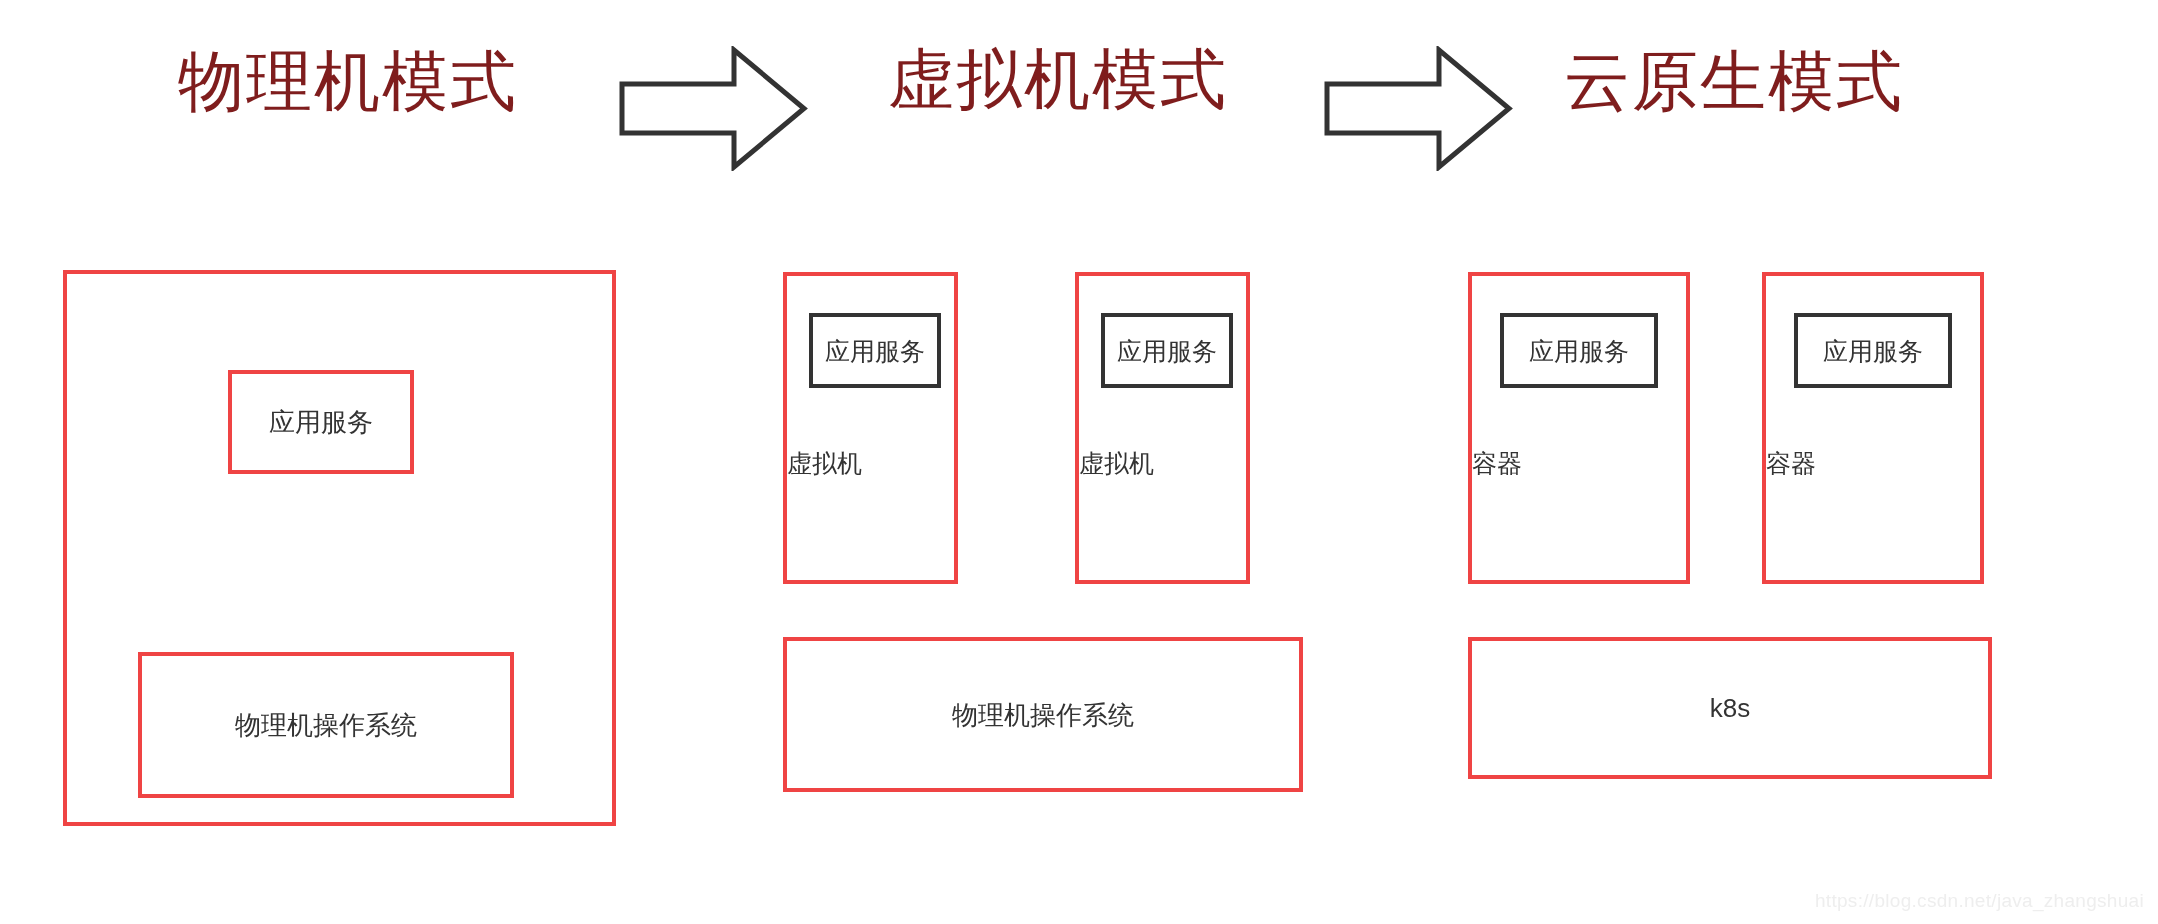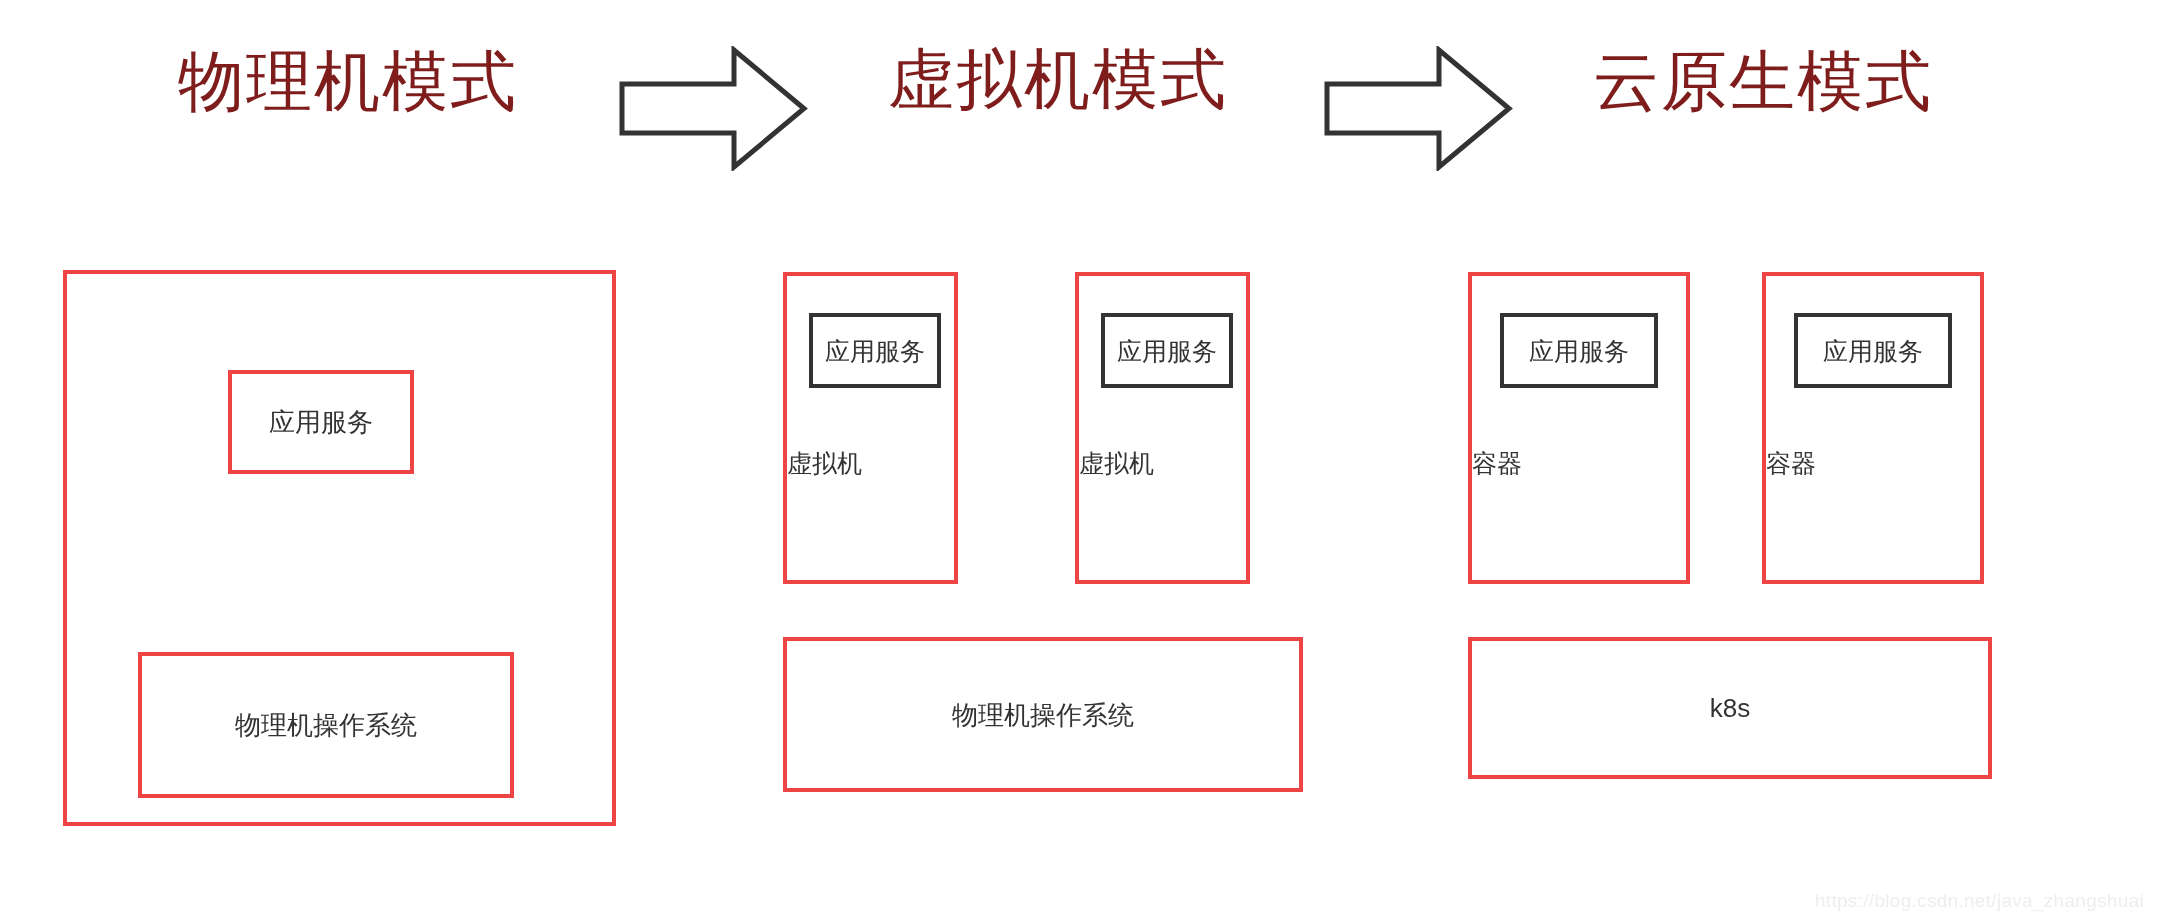--- a/index.html
+++ b/index.html
@@ -24,21 +24,21 @@
     position: absolute;
     font-size: 66px;
     line-height: 1;
     letter-spacing: 2px;
     color: #7f1d1d;
     white-space: nowrap;
     font-weight: 400;
   }
   #title-physical { left: 178px; top: 48px; }
   #title-virtual  { left: 876px; top: 46px; margin-left: 12px; }
-  #title-cloud    { left: 1564px; top: 48px; margin-left: 29px; }
+  #title-cloud    { left: 1564px; top: 48px; }
 
   .arrow-wrap {
     position: absolute;
     width: 190px;
     height: 125px;
   }
   #arrow-1 { left: 618px; top: 46px; }
   #arrow-2 { left: 1323px; top: 46px; }
   .arrow-wrap svg { display: block; width: 100%; height: 100%; }
 

